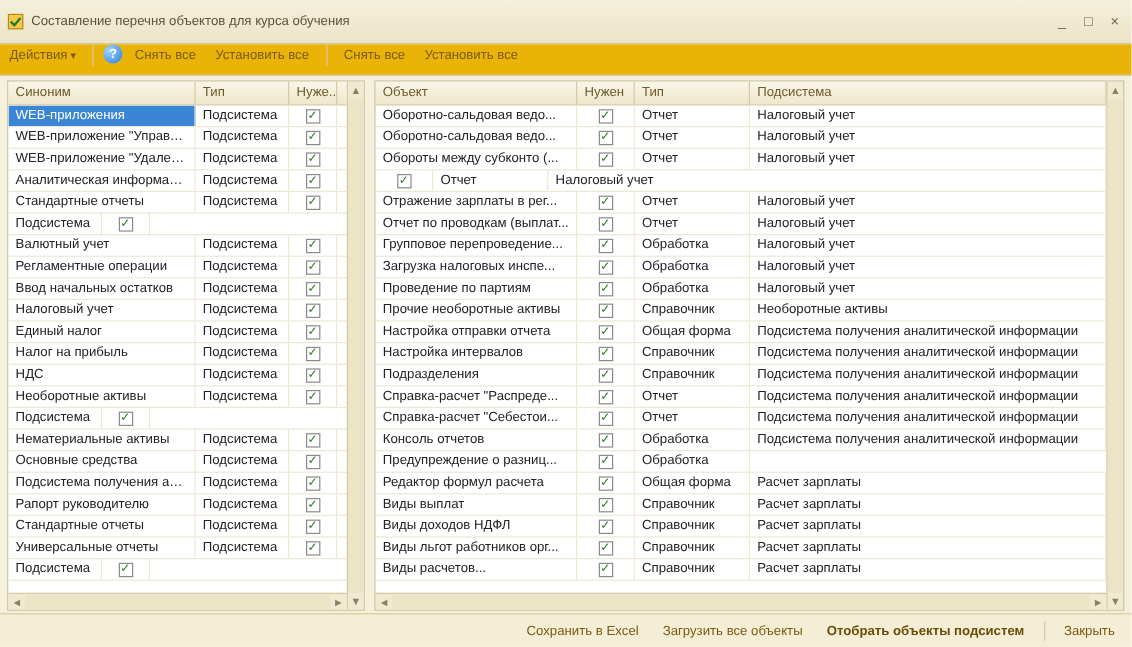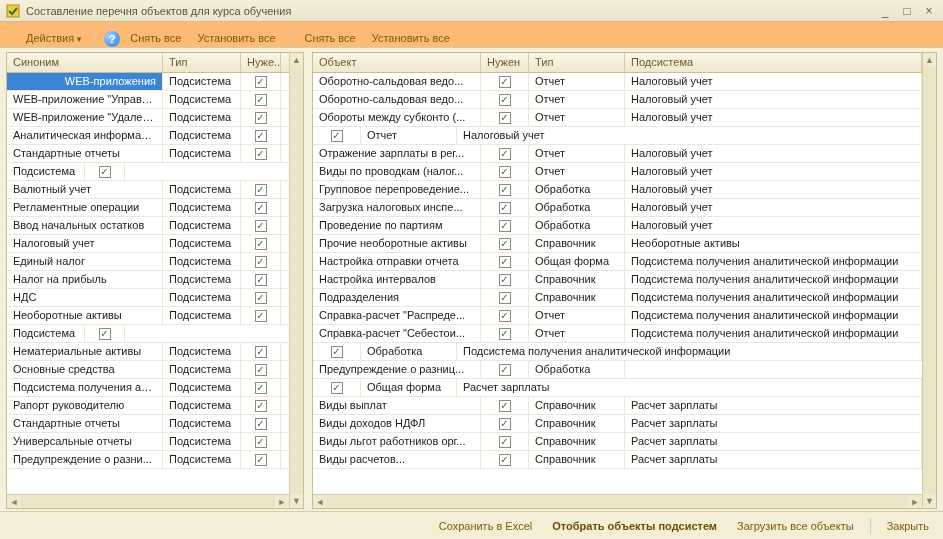--- a/index.html
+++ b/index.html
@@ -8,21 +8,21 @@
   font-size: 11px;
   background: #f5f0dc;
   color: #333;
   width: 943px;
   height: 539px;
   overflow: hidden;
   display: flex;
   flex-direction: column;
 }
 .titlebar {
-  height: 22px;
+  height: 37px;
   background: linear-gradient(#f5f0dc, #ece4c8);
   border-bottom: 1px solid #c9bd91;
   display: flex;
   align-items: center;
   padding: 0 6px;
   gap: 6px;
 }
 .titlebar .app-icon {
   width: 14px; height: 14px;
   display: inline-flex; align-items: center; justify-content: center;
@@ -31,25 +31,25 @@
 .titlebar .win-btn {
   width: 16px; height: 14px;
   display: inline-flex; align-items: center; justify-content: center;
   color: #6b644c;
   font-family: Arial;
   font-size: 12px;
   cursor: default;
 }
 .toolbar {
   height: 26px;
-  background: #fdba74;
+  background: #eab308;
   border-bottom: 1px solid #d6cba5;
   display: flex;
-  align-items: flex-end;
-  padding: 0 20px;
+  align-items: flex-start;
+  padding: 0 2px;
   gap: 4px;
 }
 .toolbar .btn {
   padding: 3px 6px;
   color: #7a5a10;
   cursor: default;
 }
 .toolbar .btn.actions::after {
   content: " ▾";
   font-size: 9px;
@@ -105,21 +105,20 @@
   background: #fff;
 }
 .row {
   display: flex;
   height: 18px;
   border-bottom: 1px solid #ece7d6;
 }
 .row.selected .cell:first-child {
   background: #3a85d6;
   color: #fff;
-  text-align: right;
 }
 .cell {
   border-right: 1px solid #eee8d2;
   padding: 2px 6px;
   white-space: nowrap;
   overflow: hidden;
   text-overflow: ellipsis;
   color: #222;
   font-size: 11px;
 }
@@ -377,21 +376,20 @@
               </div>
             </div>
             <div class="row">
               <div class="cell c1">Универсальные отчеты</div>
               <div class="cell c2">Подсистема</div>
               <div class="cell c3 chk">
                 <span class="chkbox">✓</span>
               </div>
             </div>
             <div class="row">
-              <div class="cell c1">Предупреждение о разни...</div>
               <div class="cell c2">Подсистема</div>
               <div class="cell c3 chk">
                 <span class="chkbox">✓</span>
               </div>
             </div>
           </div>
         <div class="hscroll">
           <span class="arrow">◄</span>
           <span class="track"></span>
           <span class="arrow">►</span>
@@ -448,21 +446,21 @@
             </div>
             <div class="row">
               <div class="cell c1">Отражение зарплаты в рег...</div>
               <div class="cell c2 chk">
                 <span class="chkbox">✓</span>
               </div>
               <div class="cell c3">Отчет</div>
               <div class="cell c4">Налоговый учет</div>
             </div>
             <div class="row">
-              <div class="cell c1">Виды по проводкам (налог...</div>
+              <div class="cell c1">Отчет по проводкам (выплат...</div>
               <div class="cell c2 chk">
                 <span class="chkbox">✓</span>
               </div>
               <div class="cell c3">Отчет</div>
               <div class="cell c4">Налоговый учет</div>
             </div>
             <div class="row">
               <div class="cell c1">Групповое перепроведение...</div>
               <div class="cell c2 chk">
                 <span class="chkbox">✓</span>
@@ -528,34 +526,36 @@
             </div>
             <div class="row">
               <div class="cell c1">Справка-расчет "Себестои...</div>
               <div class="cell c2 chk">
                 <span class="chkbox">✓</span>
               </div>
               <div class="cell c3">Отчет</div>
               <div class="cell c4">Подсистема получения аналитической информации</div>
             </div>
             <div class="row">
+              <div class="cell c1">Консоль отчетов</div>
               <div class="cell c2 chk">
                 <span class="chkbox">✓</span>
               </div>
               <div class="cell c3">Обработка</div>
               <div class="cell c4">Подсистема получения аналитической информации</div>
             </div>
             <div class="row">
               <div class="cell c1">Предупреждение о разниц...</div>
               <div class="cell c2 chk">
                 <span class="chkbox">✓</span>
               </div>
               <div class="cell c3">Обработка</div>
             </div>
             <div class="row">
+              <div class="cell c1">Редактор формул расчета</div>
               <div class="cell c2 chk">
                 <span class="chkbox">✓</span>
               </div>
               <div class="cell c3">Общая форма</div>
               <div class="cell c4">Расчет зарплаты</div>
             </div>
             <div class="row">
               <div class="cell c1">Виды выплат</div>
               <div class="cell c2 chk">
                 <span class="chkbox">✓</span>
@@ -599,17 +599,17 @@
         <span class="track"></span>
         <span class="arrow">▼</span>
       </div>
     </div>
   </div>
 
 </div>
 
 <div class="footer">
   <span class="fbtn">Сохранить в Excel</span>
+  <span class="fbtn">Загрузить все объекты</span>
   <span class="fbtn bold">Отобрать объекты подсистем</span>
-  <span class="fbtn">Загрузить все объекты</span>
   <span class="fsep"></span>
   <span class="fbtn">Закрыть</span>
 </div>
 
 </body></html>

